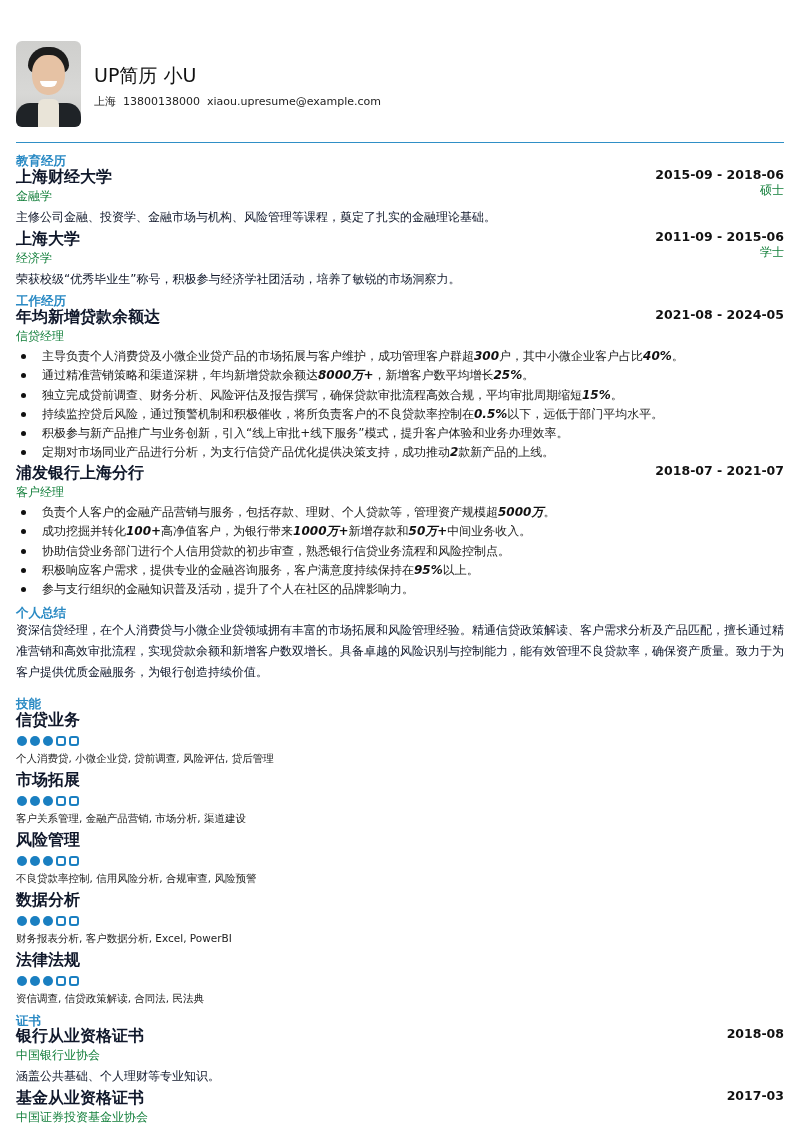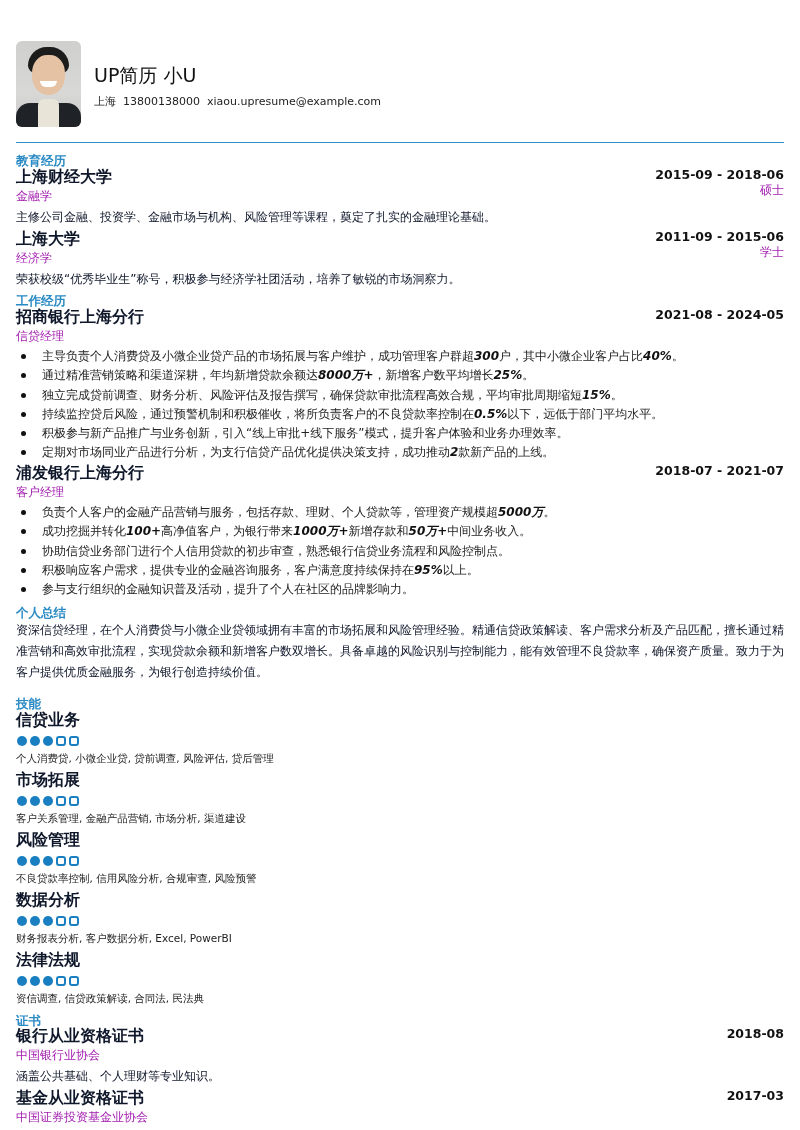--- a/index.html
+++ b/index.html
@@ -15,21 +15,21 @@
   .avatar .shirt { position:absolute; left:0; top:62px; width:65px; height:24px; background:#1f2327; border-radius:14px 14px 0 0; }
   .avatar .neck { position:absolute; left:22px; top:58px; width:21px; height:28px; background:#e9e4d8; border-radius: 6px 6px 0 0;}
   .name { position: absolute; left: 78px; top: 22px; font-size: 19px; font-weight: 500; color: #111; }
   .contact { position: absolute; left: 78px; top: 53px; font-size: 11px; color: #222; }
   .contact span { margin-right: 7px; margin-top: 40px; }
   .rule { position: absolute; top: 142px; left: 0; width: 768px; height: 1px; background: #2f8fc6; }
 
   .sec-title { position: absolute; left: 0; font-size: 12.5px; font-weight: bold; color: #2a8ac4; }
   .row { position: absolute; left: 0; width: 768px; }
   .t-bold { font-weight: bold; font-size: 16px; color: #0f172a; }
-  .t-sub { font-size: 12px; color: #a21caf; }
+  .t-sub { font-size: 12px; color: #15803d; }
   .t-right { position: absolute; right: 0; text-align: right; }
   .t-date { font-weight: bold; font-size: 12.5px; color: #111; }
   .para { font-size: 12px; color: #0f172a; line-height: 21px; }
   ul.bul { list-style: none; }
   ul.bul li { position: relative; padding-left: 26px; font-size: 12px; line-height: 19.3px; color: #222; }
   ul.bul li::before { content: ""; position: absolute; left: 5px; top: 7px; width: 5px; height: 5px; border-radius: 50%; background: #111; }
   b { font-weight: bold; color: #111; font-style: italic; }
 
   .dots { display: flex; gap: 3px; }
   .dot { width: 10px; height: 10px; border-radius: 50%; }
@@ -68,21 +68,21 @@
   <div class="row" style="top:229px">
     <div class="t-bold">上海大学</div>
     <div class="t-sub">经济学</div>
     <div class="t-right t-date" style="top:0">2011-09 - 2015-06</div>
     <div class="t-right t-sub" style="top:15px">学士</div>
     <div class="para" style="margin-top:2px">荣获校级“优秀毕业生”称号，积极参与经济学社团活动，培养了敏锐的市场洞察力。</div>
   </div>
 
   <div class="sec-title" style="top:293px">工作经历</div>
   <div class="row" style="top:307px">
-    <div class="t-bold">招商银行上海分行</div>
+    <div class="t-bold">年均新增贷款余额达</div>
     <div class="t-sub">信贷经理</div>
     <div class="t-right t-date" style="top:0">2021-08 - 2024-05</div>
     <ul class="bul" style="margin-top:2px">
       <li><span>主导负责个人消费贷及小微企业贷产品的市场拓展与客户维护，成功管理客户群超</span><b>300</b><span>户，其中小微企业客户占比</span><b>40%</b><span>。</span></li>
       <li><span>通过精准营销策略和渠道深耕，年均新增贷款余额达</span><b>8000万+</b><span>，新增客户数平均增长</span><b>25%</b><span>。</span></li>
       <li><span>独立完成贷前调查、财务分析、风险评估及报告撰写，确保贷款审批流程高效合规，平均审批周期缩短</span><b>15%</b><span>。</span></li>
       <li><span>持续监控贷后风险，通过预警机制和积极催收，将所负责客户的不良贷款率控制在</span><b>0.5%</b><span>以下，远低于部门平均水平。</span></li>
       <li><span>积极参与新产品推广与业务创新，引入“线上审批+线下服务”模式，提升客户体验和业务办理效率。</span></li>
       <li><span>定期对市场同业产品进行分析，为支行信贷产品优化提供决策支持，成功推动</span><b>2</b><span>款新产品的上线。</span></li>
     </ul>

